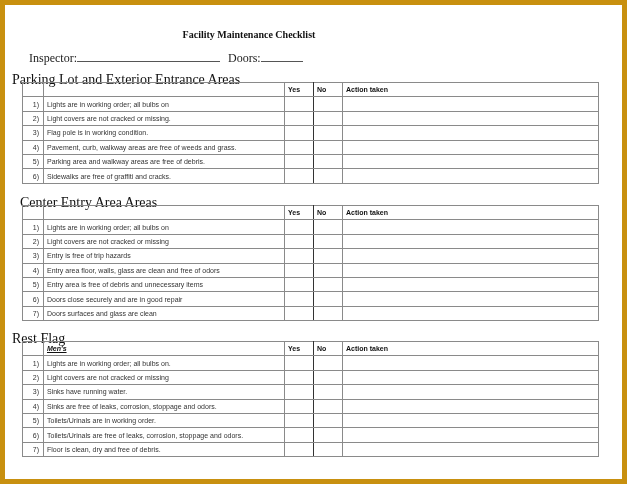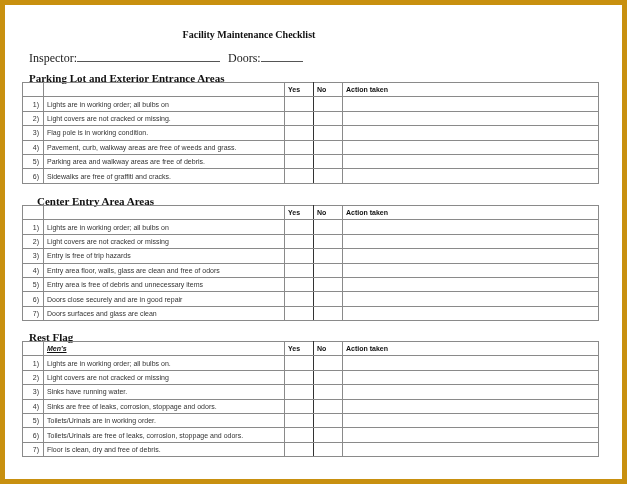--- a/index.html
+++ b/index.html
@@ -15,22 +15,22 @@
     .title {
       position:absolute; left:0; width:498px; top:29px; text-align:center;
       font-family:"Liberation Serif", serif; font-weight:bold; font-size:10px; color:#111;
     }
     .meta {
       position:absolute; top:51px; font-family:"Liberation Serif", serif;
       font-size:12px; color:#222;
     }
     .meta .line { display:inline-block; border-bottom:1px solid #555; height:9px; vertical-align:baseline; }
     .section-title {
-      position:absolute; left:29px; font-family:"Liberation Serif", serif;
-      font-weight:bold; font-size:11px; color:#111;
+      position:absolute; left:12px; font-family:"Liberation Serif", serif;
+      font-weight:normal; font-size:14px; color:#111;
     }
     table.check {
       position:absolute; left:22px; width:577px; border-collapse:collapse;
       font-size:7px; color:#333; table-layout:fixed;
     }
     table.check td, table.check th {
       border:1px solid #8a8a8a; padding:0 3px; height:13.4px; line-height:13px;
       white-space:nowrap; overflow:hidden; text-align:left;
     }
     table.check tr td { border-top:1px solid #c8c8c8; }

